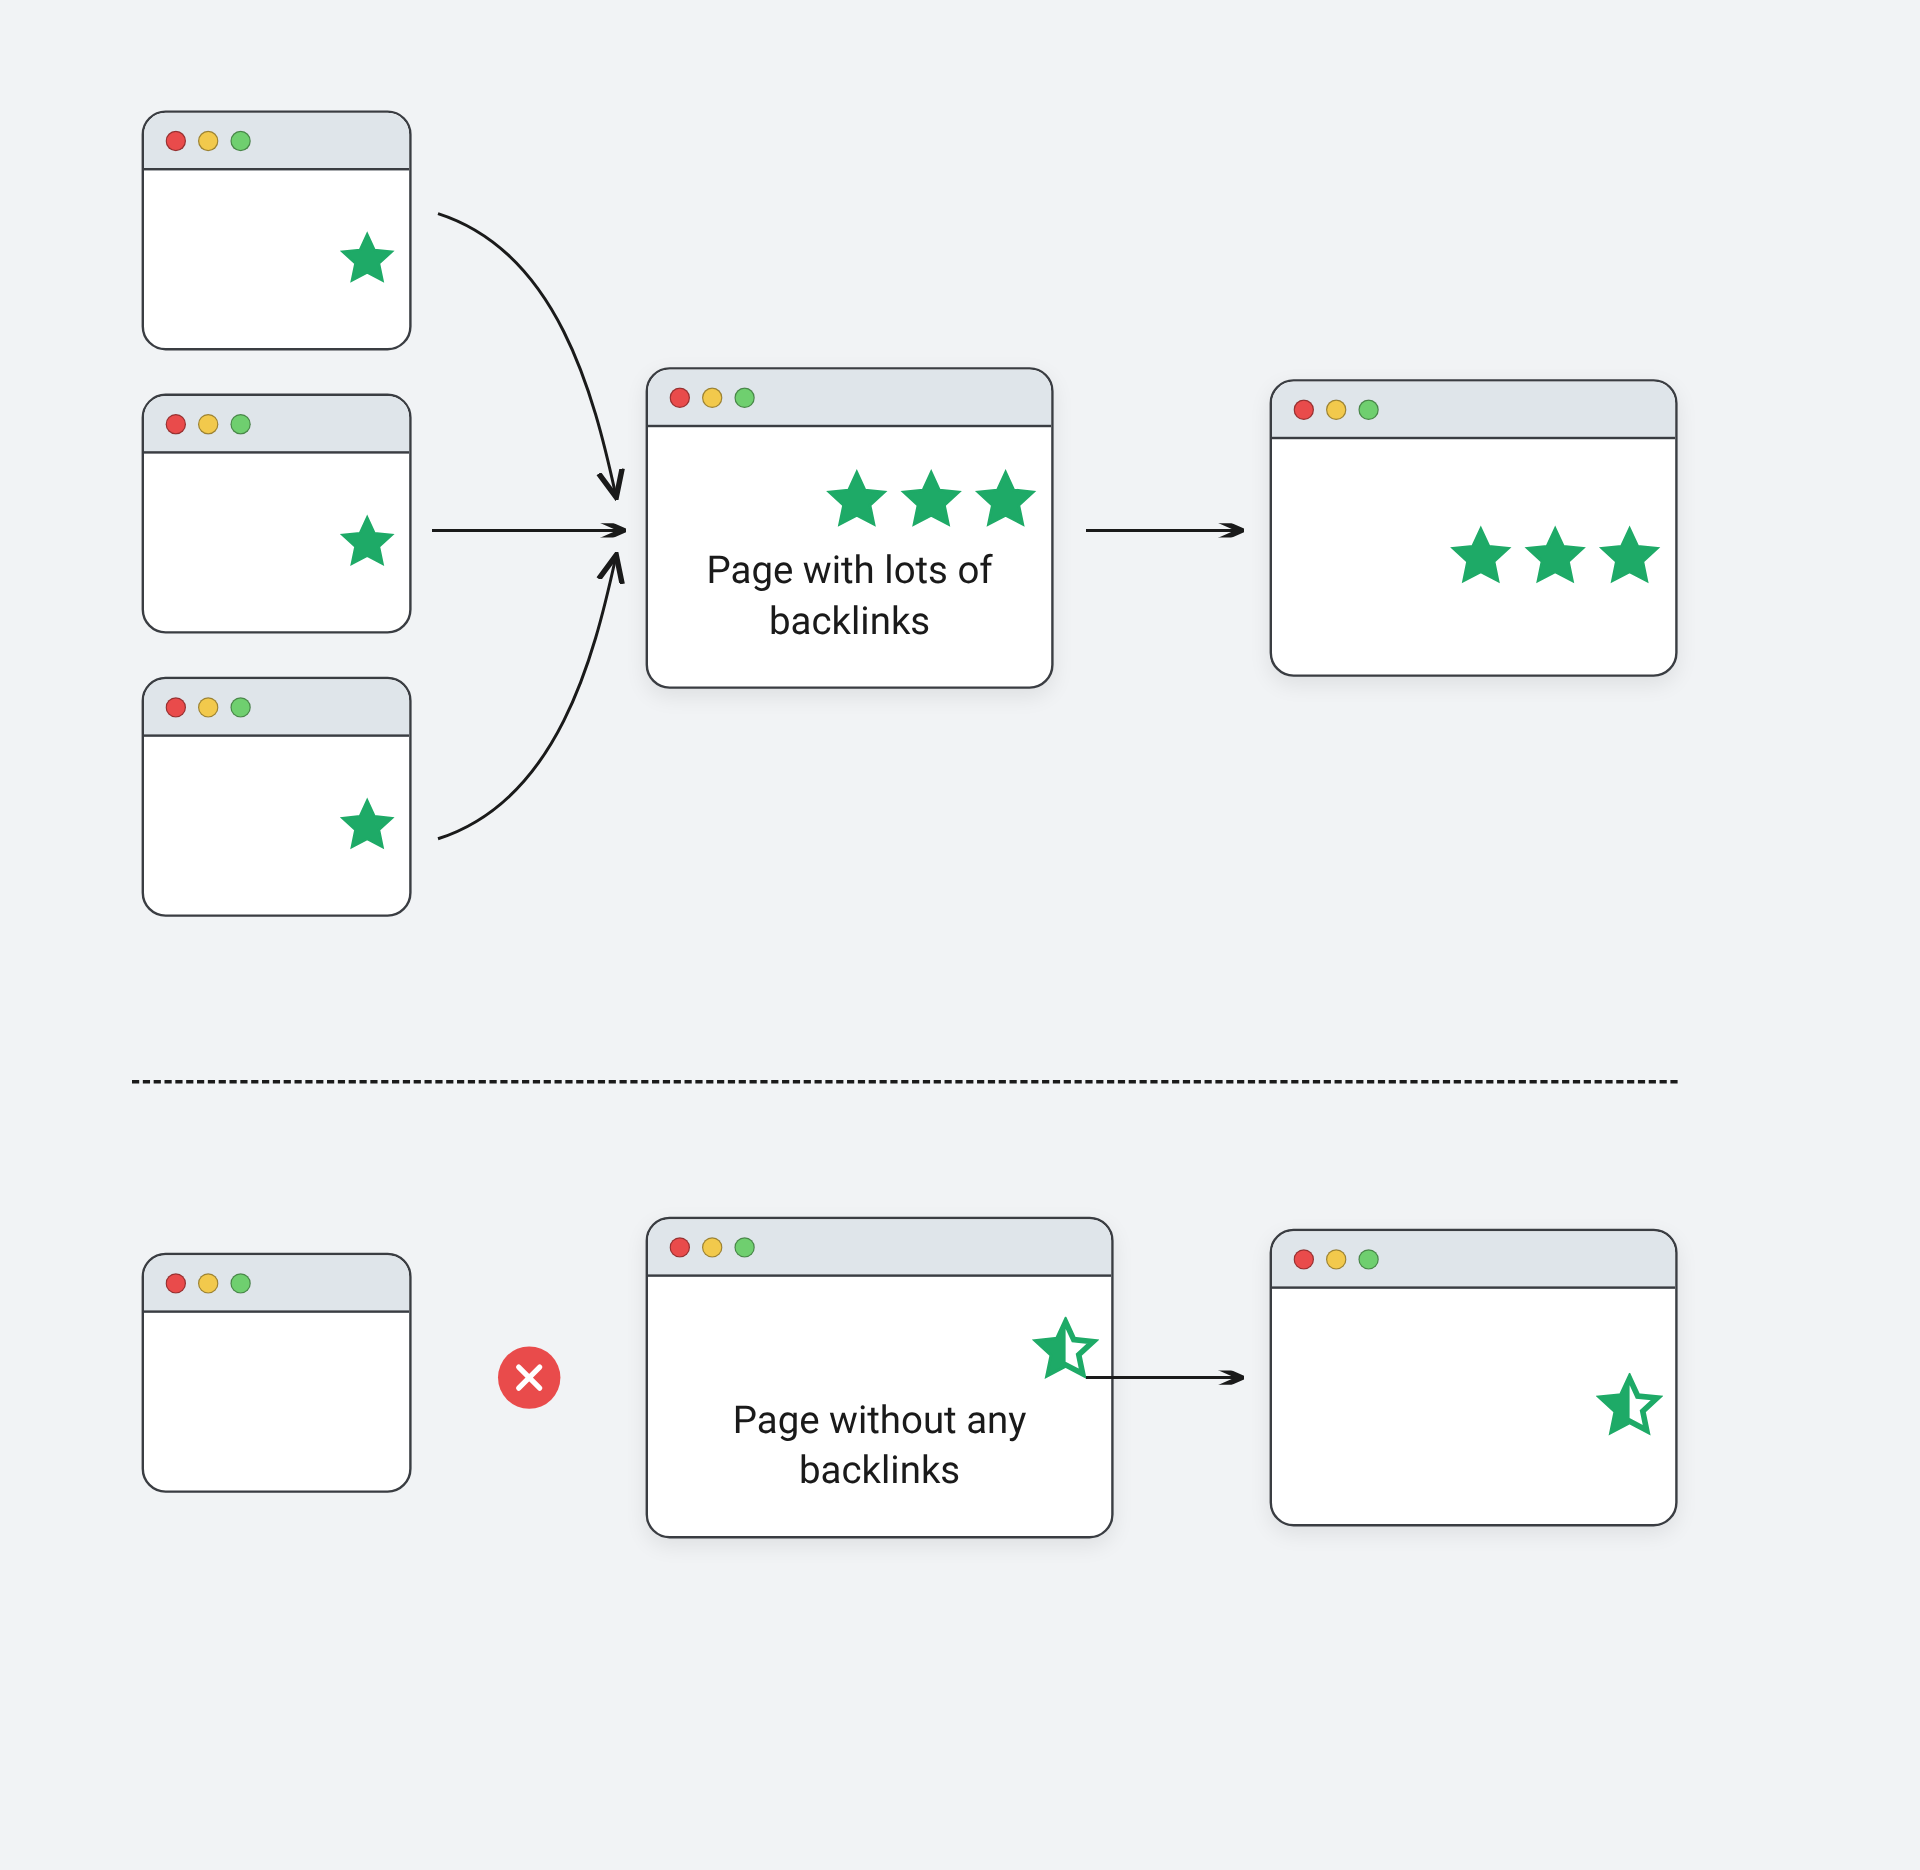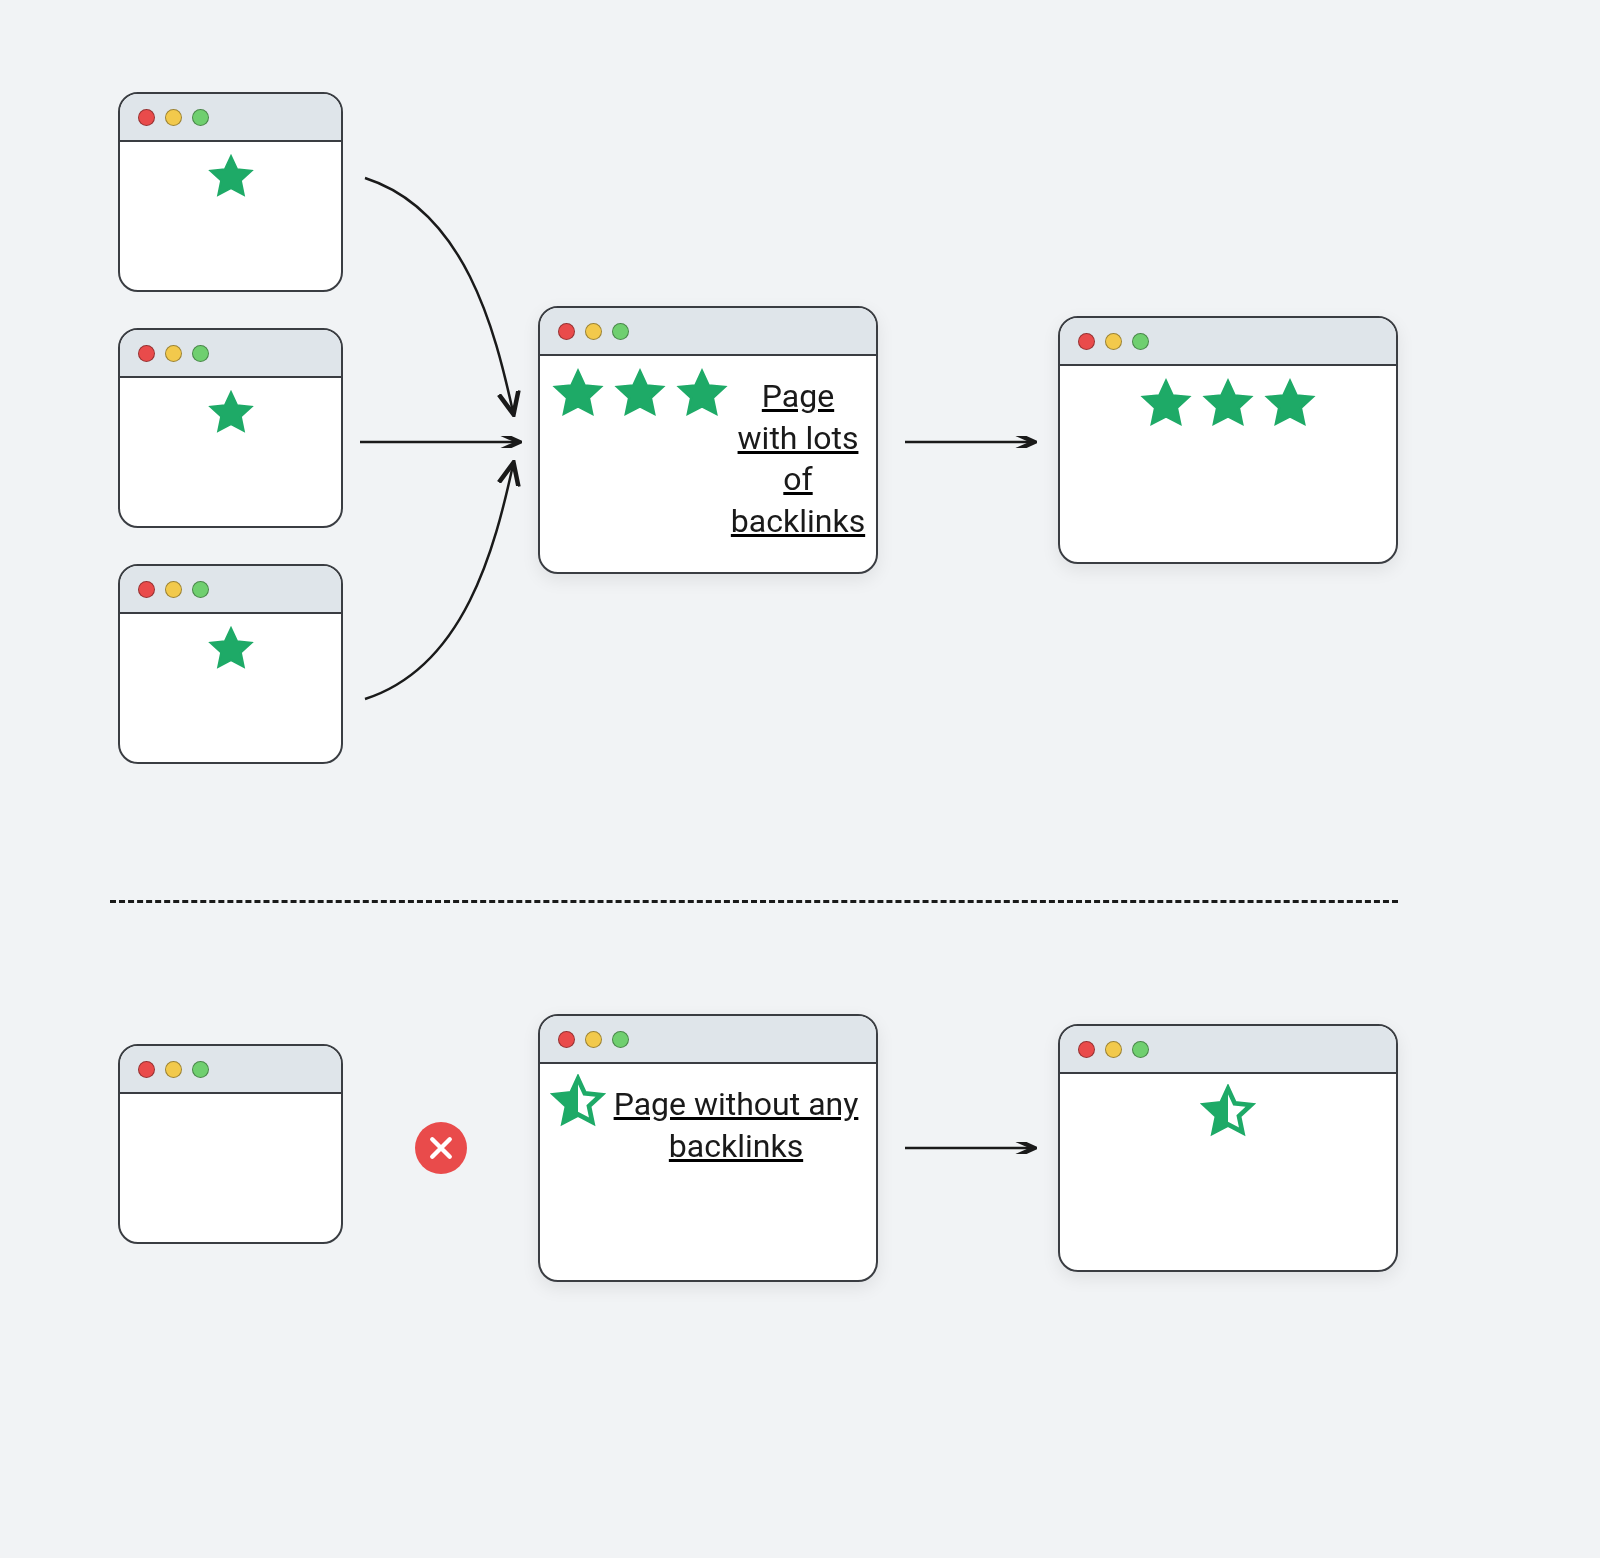--- a/index.html
+++ b/index.html
@@ -31,26 +31,25 @@
       width: 17px;
       height: 17px;
       border-radius: 50%;
       border: 1.5px solid rgba(0,0,0,0.35);
     }
     .dot-red { background: #e94b4b; }
     .dot-yellow { background: #f2c94c; }
     .dot-green { background: #6fcf6f; }
     .browser-body {
       display: flex;
-      flex-direction: row;
-      align-items: flex-start;
+      flex-direction: column;
+      align-items: flex-end;
       justify-content: center;
       height: calc(100% - 48px);
       padding: 10px;
-      text-decoration: underline;
     }
     .star-row { display: flex; gap: 6px; }
     .star { width: 50px; height: 50px; }
     .star-lg { width: 56px; height: 56px; }
     .label-text {
       font-size: 32px;
       color: #1a1a1a;
       text-align: center;
       line-height: 1.3;
       margin-top: 10px;
@@ -211,21 +210,21 @@
   </div>
   <div class="browser-body"></div>
 </div>
 
 <div class="x-circle" style="left:415px; top:1122px;">
   <svg viewBox="0 0 24 24">
     <path d="M5 5 L19 19 M19 5 L5 19" stroke="#fff" stroke-width="3.5" stroke-linecap="round"></path>
   </svg>
 </div>
 
-<div class="browser-window shadow-window" style="left:538px; top:1014px; width:340px; height:268px;">
+<div class="browser-window shadow-window" style="left:538px; top:1014px; width:390px; height:268px;">
   <div class="browser-header">
     <span class="dot dot-red"></span>
     <span class="dot dot-yellow"></span>
     <span class="dot dot-green"></span>
   </div>
   <div class="browser-body">
     <div class="star-row">
       <svg class="star-lg">
           <use href="#star-half"></use>
         </svg>

